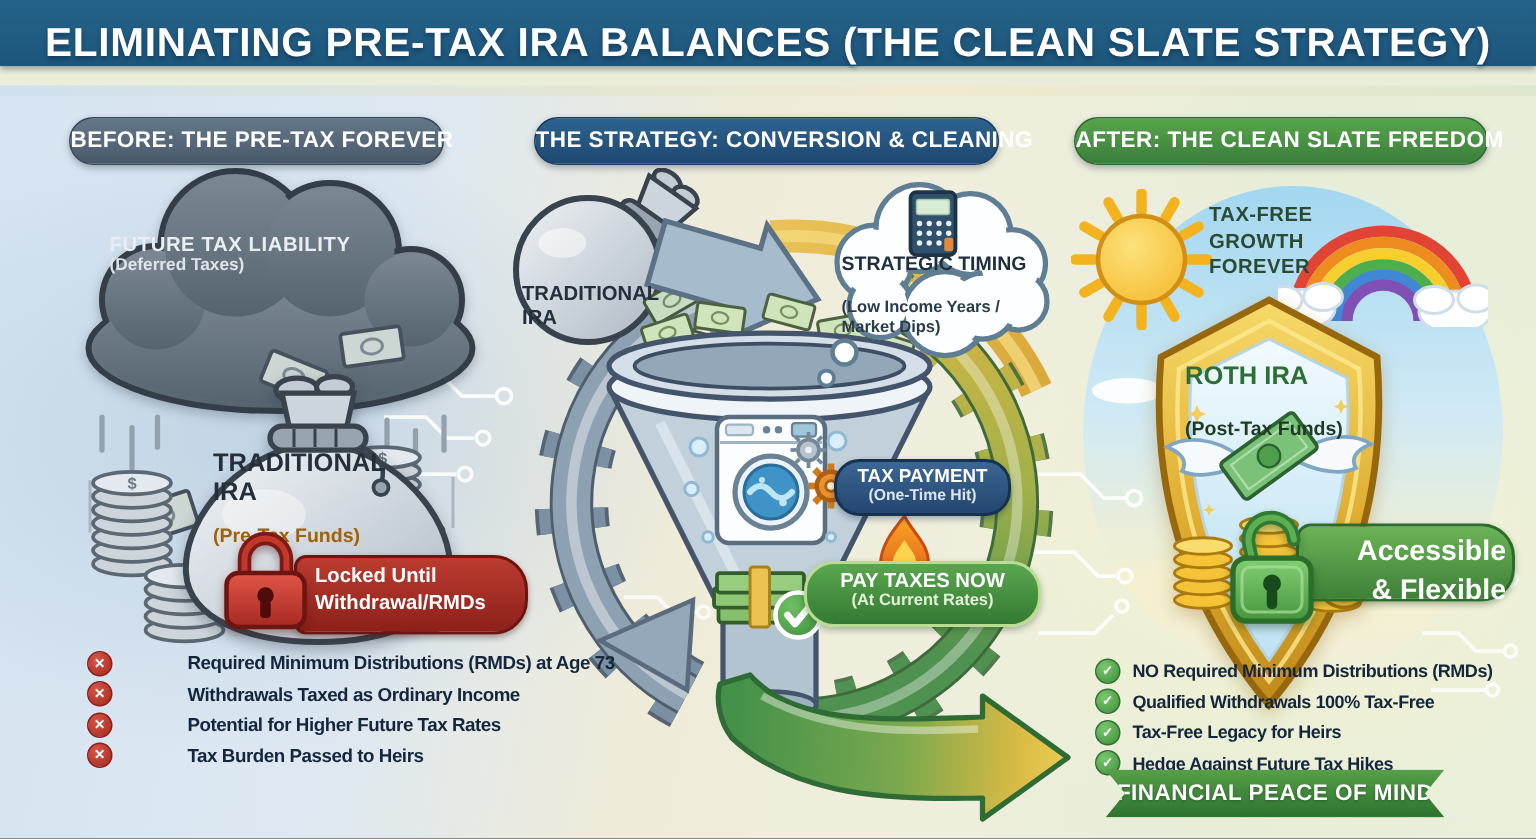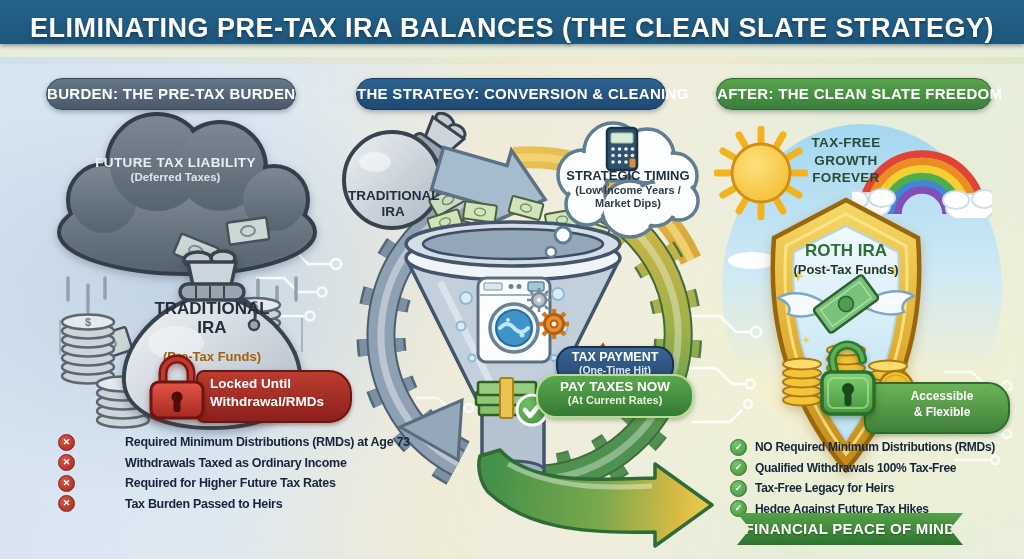--- a/index.html
+++ b/index.html
@@ -34,65 +34,64 @@
   .pill{
     position:absolute;top:78px;height:30px;border-radius:16px;color:#fff;
     font-weight:800;font-size:15px;text-align:center;line-height:30px;
     letter-spacing:.3px;box-shadow:0 2px 5px rgba(30,45,60,.35);z-index:6;
     white-space:nowrap;
   }
   .pill-before{left:46px;width:248px;background:linear-gradient(180deg,#64788a 0%,#49596a 100%);border:1px solid #3a4856;}
   .pill-strategy{left:356px;width:308px;background:linear-gradient(180deg,#2e6390 0%,#1e4870 100%);border:1px solid #173a5c;}
   .pill-after{left:716px;width:274px;background:linear-gradient(180deg,#58a44b 0%,#3a7e3c 100%);border:1px solid #2d672f;}
   
-  .txt{position:absolute;z-index:5;text-align:center;}
+  .txt{position:absolute;z-index:5;text-align:left;}
   .cloud-title{font-size:13.5px;font-weight:800;color:#e9eef3;letter-spacing:.4px;}
   .cloud-sub{font-size:11.5px;font-weight:700;color:#dde4ea;margin-top:1px;}
   .bag-title{font-size:17px;line-height:1.1;font-weight:800;color:#242f3b;}
   .bag-sub{font-size:13px;font-weight:700;color:#a16207;margin-top:12px;}
   .bag2-title{font-size:13.5px;line-height:1.15;font-weight:800;color:#232f3c;}
   .timing-title{font-size:13px;font-weight:800;color:#1f2e3c;white-space:nowrap;}
-  .timing-sub{font-size:11px;font-weight:700;color:#2c3b49;line-height:1.2;margin-top:1px;}
+  .timing-sub{font-size:11px;font-weight:700;color:#2c3b49;line-height:1.2;margin-top:16px;}
   .funnel-label{font-size:12.5px;font-weight:800;color:#2b3b4e;letter-spacing:.3px;white-space:nowrap;}
   .growth-label{font-size:13.5px;font-weight:800;color:#2a4a33;line-height:1.3;letter-spacing:.3px;}
   .shield-title{font-size:17px;font-weight:800;color:#2c6e33;}
-  .shield-sub{font-size:13px;font-weight:800;color:#1d3b22;margin-top:1px;}
+  .shield-sub{font-size:13px;font-weight:800;color:#1d3b22;margin-top:17px;}
   
   .tag{position:absolute;z-index:6;color:#fff;font-weight:800;}
   .tag .l1{display:block;}
   .tag .l2{display:block;}
   .tag-redlock{
     left:196px;top:370px;width:136px;height:46px;
     background:linear-gradient(180deg,#bc3c30,#8c201a);
     border:2px solid #6f1511;border-radius:8px 23px 23px 8px;
     font-size:13.5px;line-height:1.35;padding:3px 4px 0 12px;text-align:left;
     box-shadow:0 2px 4px rgba(60,20,15,.4);
   }
   .tag-taxpay{
     left:556px;top:306px;width:114px;height:34px;
     background:linear-gradient(180deg,#3c6694,#23466f);
     border:2px solid #17314f;border-radius:17px;text-align:center;
     box-shadow:0 2px 4px rgba(20,40,70,.35);
-    margin-top:40px;
   }
   .tag-taxpay .l1{font-size:12.5px;margin-top:2px;}
   .tag-taxpay .l2{font-size:10.5px;font-weight:700;color:#dbe6f2;}
   .tag-paynow{
     left:536px;top:374px;width:154px;height:40px;
     background:linear-gradient(180deg,#5aa64f,#347a33);
     border:2px solid #b9dc92;border-radius:20px;text-align:center;
     box-shadow:0 2px 5px rgba(25,60,30,.35);
   }
   .tag-paynow .l1{font-size:13.5px;margin-top:3px;}
   .tag-paynow .l2{font-size:11px;font-weight:700;color:#e4f3d8;}
   .tag-accessible{
-    left:864px;top:382px;width:124px;height:44px;
+    left:864px;top:349px;width:124px;height:44px;
     background:linear-gradient(180deg,#6cb357,#3f8038);
     border:2px solid #2c6b2c;border-radius:10px 22px 22px 10px;
-    font-size:12px;line-height:1.35;padding:4px 4px 0 14px;text-align:center;
+    font-size:19px;line-height:1.35;padding:4px 4px 0 14px;text-align:right;
     box-shadow:0 2px 4px rgba(25,60,30,.35);
   }
   
   .bullets{position:absolute;z-index:6;}
   .brow{display:flex;align-items:center;height:16px;margin-bottom:4.5px;}
   .bicon{
     width:15px;height:15px;border-radius:50%;flex:0 0 15px;
     color:#fff;font-size:9px;font-weight:800;text-align:center;line-height:15px;
   }
   .bicon.red{background:radial-gradient(circle at 35% 30%,#d85549,#a32a20);border:1px solid #8c1f18;}
@@ -315,21 +314,21 @@
     <div class="brow">
       <span class="bicon red">✕</span>
       <span class="btext">Required Minimum Distributions (RMDs) at Age 73</span>
     </div>
     <div class="brow">
       <span class="bicon red">✕</span>
       <span class="btext">Withdrawals Taxed as Ordinary Income</span>
     </div>
     <div class="brow">
       <span class="bicon red">✕</span>
-      <span class="btext">Required for Higher Future Tax Rates</span>
+      <span class="btext">Potential for Higher Future Tax Rates</span>
     </div>
     <div class="brow">
       <span class="bicon red">✕</span>
       <span class="btext">Tax Burden Passed to Heirs</span>
     </div>
   </div>
 
   <svg class="art" style="left:330px;top:112px" width="395" height="447" viewBox="0 0 395 447">
     <defs>
       <linearGradient id="ggoldband" x1="184" y1="46" x2="361" y2="148" gradientUnits="userSpaceOnUse">
@@ -718,17 +717,17 @@
       <span class="bicon green">✓</span>
       <span class="btext">Tax-Free Legacy for Heirs</span>
     </div>
     <div class="brow">
       <span class="bicon green">✓</span>
       <span class="btext">Hedge Against Future Tax Hikes</span>
     </div>
   </div>
   <div class="ribbon">FINANCIAL PEACE OF MIND</div>
 
-  <div class="pill pill-before">BURDEN: THE PRE-TAX BURDEN</div>
+  <div class="pill pill-before">BEFORE: THE PRE-TAX FOREVER</div>
   <div class="pill pill-after">AFTER: THE CLEAN SLATE FREEDOM</div>
   <div class="pill pill-strategy">THE STRATEGY: CONVERSION &amp; CLEANING</div>
 
 </div>
 
 </body></html>

